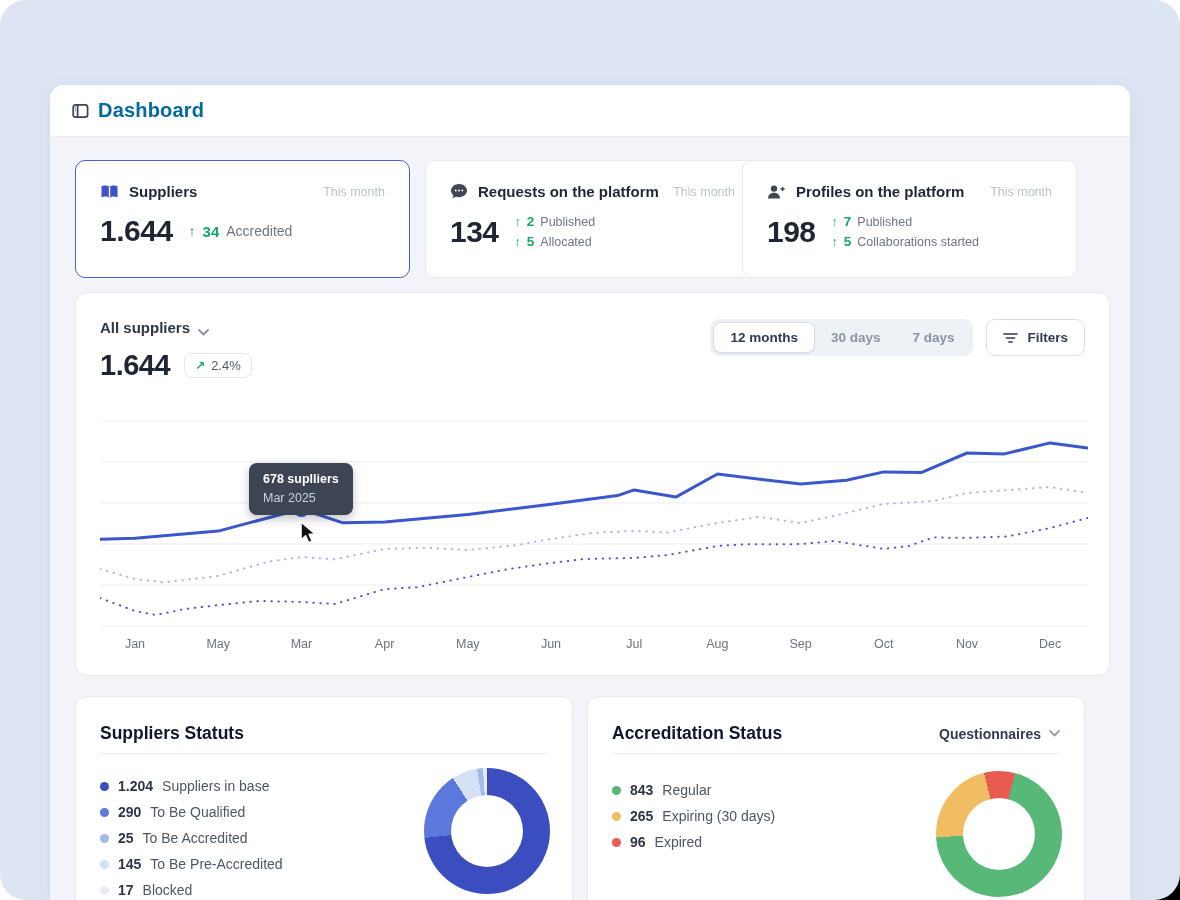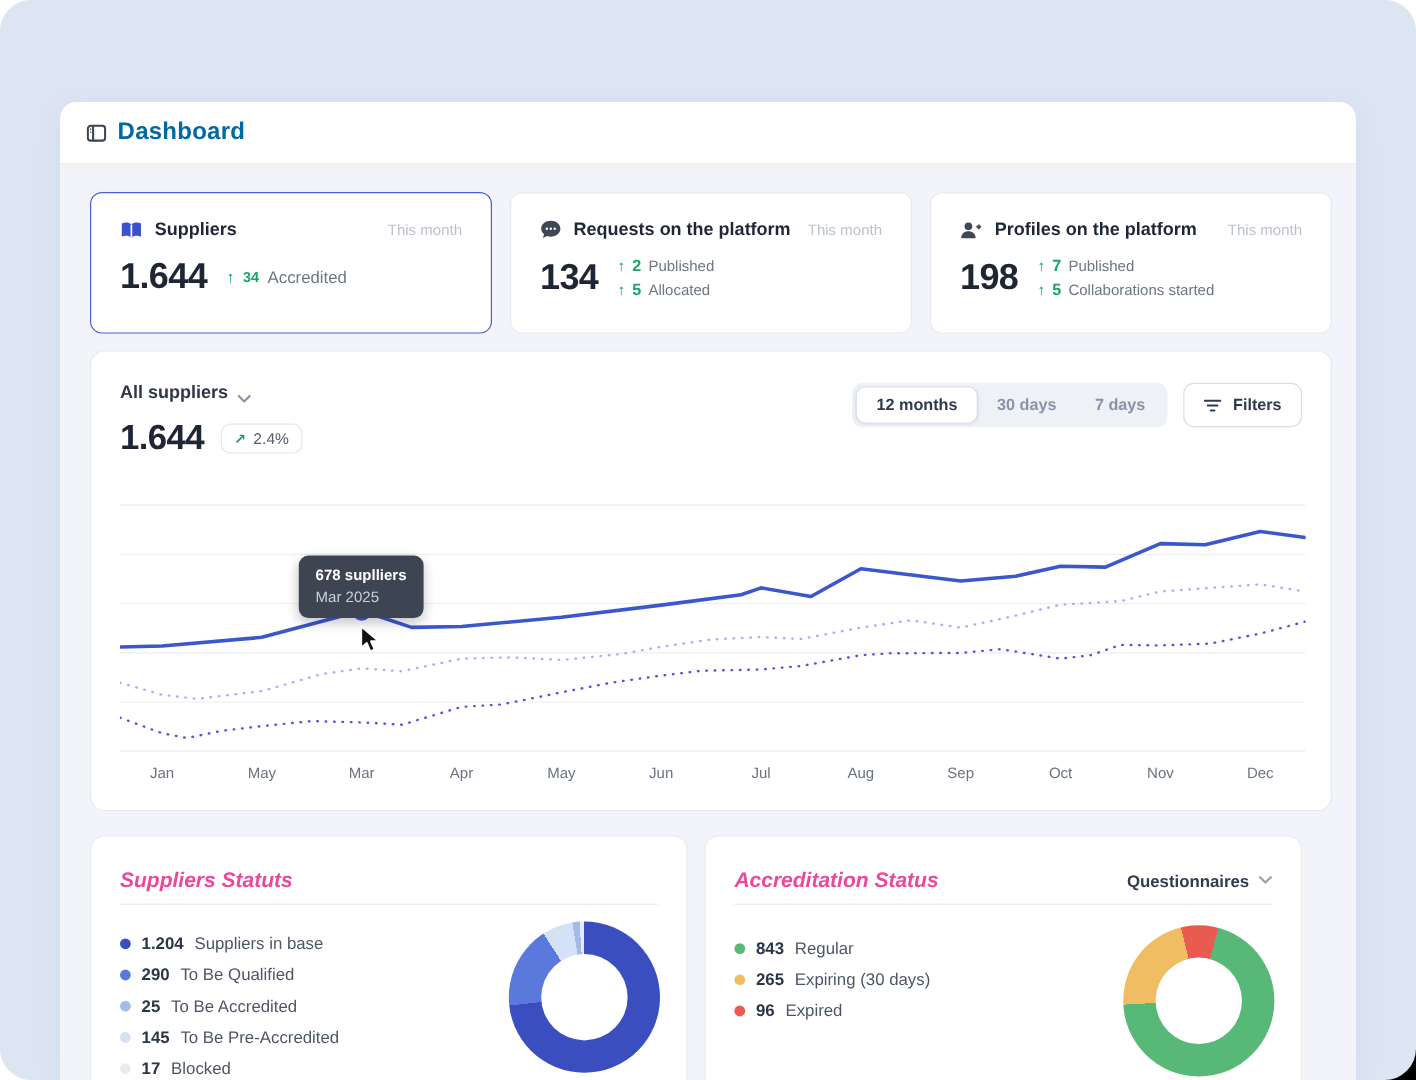--- a/index.html
+++ b/index.html
@@ -55,21 +55,21 @@
   .tooltip { position:absolute; left:173px; top:142px; background:#3e4552; border-radius:8px;
     padding:9px 14px 10px; box-shadow:0 4px 10px rgba(20,25,40,.25); z-index:3;margin-top:28px; }
   .tooltip-title { font-size:12.5px; font-weight:700; color:#fff; }
   .tooltip-sub { font-size:12.5px; color:#ccd1d9; margin-top:5px; }
   .cursor-svg { position:absolute; left:222px; top:228px; z-index:4; }
 
   .bottom-card { position:absolute; top:611px; width:498px; height:250px; background:#fff;
     border:1px solid #e7eaf0; border-radius:12px; }
   .bc-title-row { position:absolute; left:24px; right:24px; top:26px; display:flex;
     align-items:center; }
-  .bc-title { font-size:17.5px; font-weight:700; color:#ec4899;font-style:italic; }
+  .bc-title { font-size:17.5px; font-weight:700; color:#0f172a; }
   .bc-dropdown { margin-left:auto; display:flex; align-items:center; gap:8px; cursor:pointer; }
   .bc-dropdown span { font-size:14px; font-weight:600; color:#323c4e; }
   .bc-divider { position:absolute; left:24px; right:24px; top:56px; height:1px; background:#e6e9ee; }
   .legend { position:absolute; left:24px; top:76px; }
   .legend-item { display:flex; align-items:center; gap:9px; height:26px; font-size:14px; }
   .legend-dot { width:9px; height:9px; border-radius:50%; flex:0 0 auto; }
   .legend-val { font-weight:700; color:#2b3648; }
   .legend-label { color:#4d5666; }
   .donut { position:absolute; width:126px; height:126px; border-radius:50%; }
   .donut .hole { position:absolute; left:50%; top:50%; width:72px; height:72px; margin:-36px 0 0 -36px;
@@ -104,21 +104,21 @@
             <line x1="9.5" y1="3" x2="9.5" y2="13.6" stroke="#fff" stroke-width="1.4"></line>
           </svg>
         </span>
         <span class="stat-title">Suppliers</span>
         <span class="stat-period">This month</span>
       </div>
       <div class="stat-row2">
         <span class="stat-value">1.644</span>
         <span class="delta-inline">
           <span class="up">↑</span>
-          <span class="delta-num" style="font-size:12px;">34</span>
+          <span class="delta-num" style="font-size:15px;">34</span>
           <span class="delta-label" style="font-size:14px;">Accredited</span>
         </span>
       </div>
     </div>
 
     <div class="stat-card" style="left:375px;">
       <div class="stat-row1">
         <span style="display:flex;">
           <svg width="18" height="17" viewBox="0 0 18 17">
             <path d="M9 1 C13.4 1 17 3.9 17 7.6 C17 11.3 13.4 14.2 9 14.2 C7.9 14.2 6.9 14 6 13.7 L2.4 15.3 L3.4 12.2 C1.9 11 1 9.4 1 7.6 C1 3.9 4.6 1 9 1 Z" fill="#3f4754"></path>
@@ -140,21 +140,21 @@
           </span>
           <span class="delta-row">
             <span class="up">↑</span>
             <span class="delta-num" style="font-size:13.5px;">5</span>
             <span class="delta-label">Allocated</span>
           </span>
         </span>
       </div>
     </div>
 
-    <div class="stat-card" style="left:725px;">
+    <div class="stat-card" style="left:692px;">
       <div class="stat-row1">
         <span style="display:flex;">
           <svg width="19" height="16" viewBox="0 0 19 16">
             <circle cx="7" cy="4.6" r="3.2" fill="#3f4754"></circle>
             <path d="M1 14.5 C1 10.9 3.7 8.8 7 8.8 C10.3 8.8 13 10.9 13 14.5 Z" fill="#3f4754"></path>
             <line x1="15.6" y1="3" x2="15.6" y2="7" stroke="#3f4754" stroke-width="1.6"></line>
             <line x1="13.6" y1="5" x2="17.6" y2="5" stroke="#3f4754" stroke-width="1.6"></line>
           </svg>
         </span>
         <span class="stat-title">Profiles on the platform</span>

